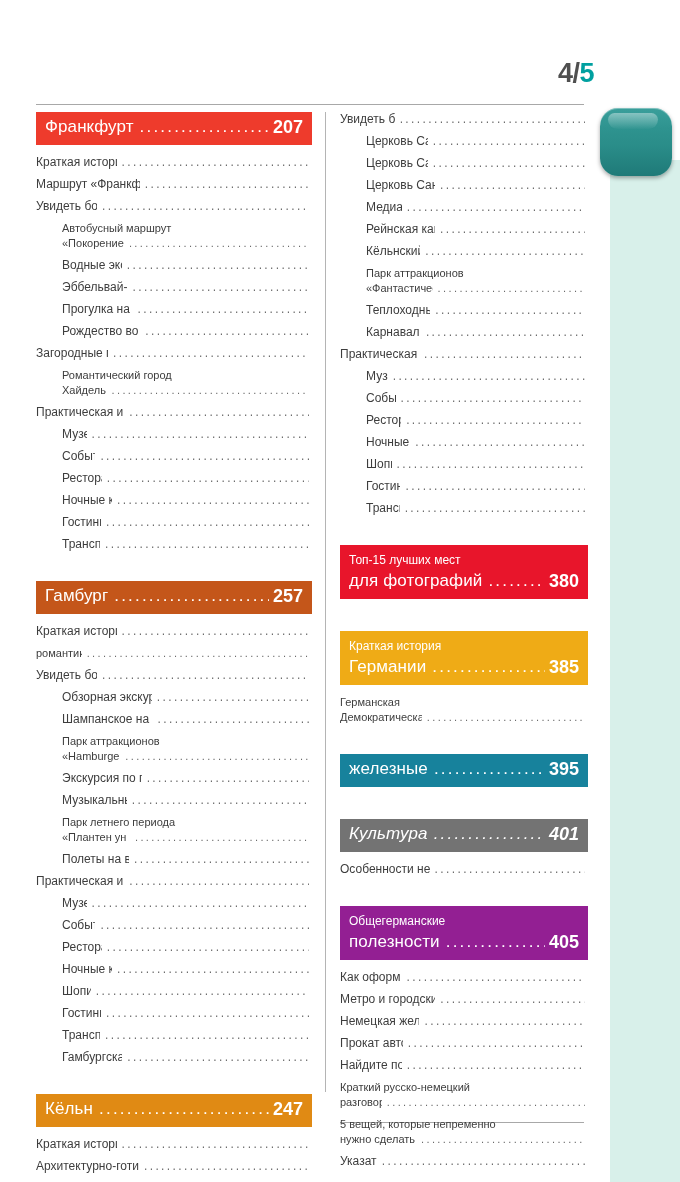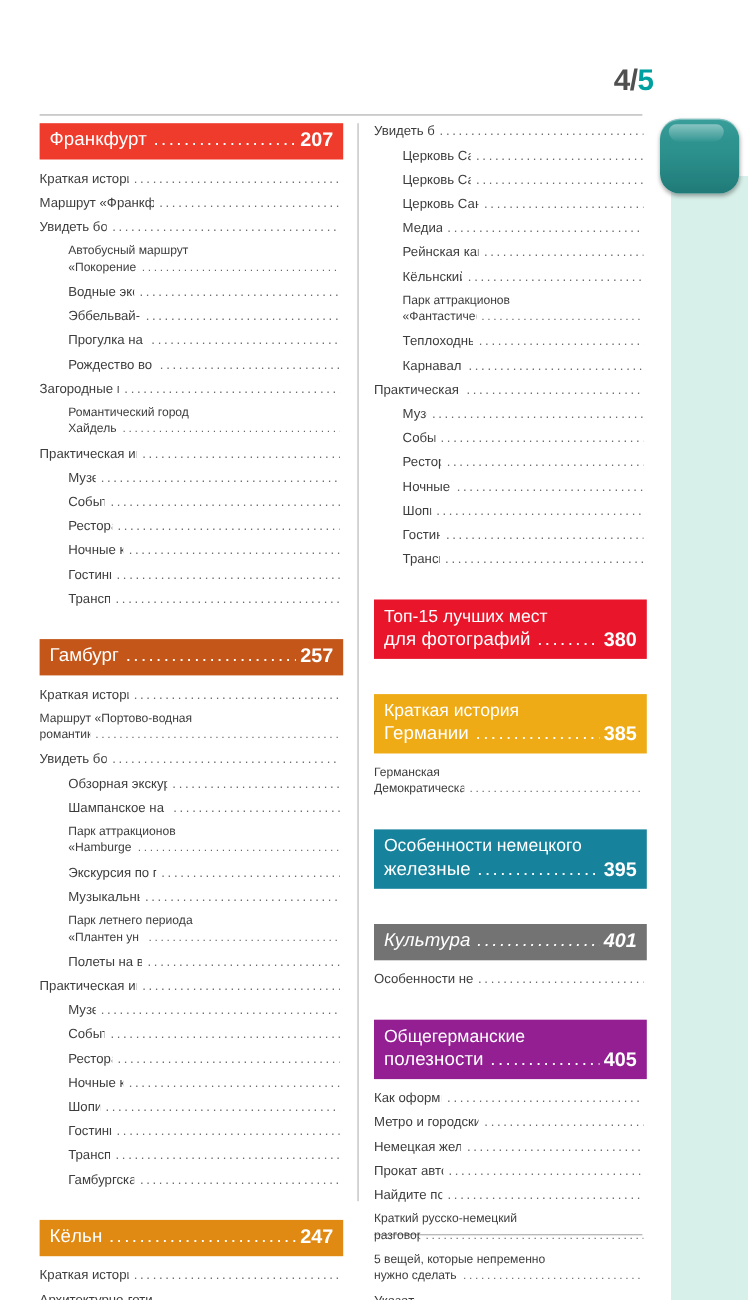--- a/index.html
+++ b/index.html
@@ -121,21 +121,21 @@
     margin: 0 4px 0 6px;
     color: #ffffff;
     min-width: 10px;
   }
   .sec-head .hpage {
     font-size: 18px;
     font-weight: bold;
     flex: 0 0 auto;
   }
   .sec-head .htitle-wrap {
-    font-size: 16px;
+    font-size: 12px;
     line-height: 21px;
   }
 
   
   .entry {
     display: flex;
     align-items: baseline;
     font-size: 12px;
     line-height: 15px;
     margin-bottom: 7px;
@@ -312,21 +312,20 @@
           <span class="hleader">......................................................</span>
           <span class="hpage">257</span>
         </div>
       </div>
       <div class="entry">
         <span class="label">Краткая история города</span>
         <span class="leader">......................................................</span>
         <span class="page">265</span>
       </div>
       <div class="entry2">
-        <div class="l1">Маршрут «Портово-водная</div>
         <div class="l2row">
           <span class="label">романтика»</span>
           <span class="leader">......................................................</span>
           <span class="page">267</span>
         </div>
       </div>
       <div class="entry">
         <span class="label">Увидеть больше</span>
         <span class="leader">......................................................</span>
         <span class="page">290</span>
@@ -551,21 +550,20 @@
       <div class="entry2">
         <div class="l1">Германская</div>
         <div class="l2row">
           <span class="label">Демократическая Республика</span>
           <span class="leader">......................................................</span>
           <span class="page">391</span>
         </div>
       </div>
       <div class="gap-lg"></div>
       <div class="sec-head" style="background: rgb(23, 130, 156);">
-        <div class="htitle-wrap">Особенности немецкого</div>
         <div class="hrow">
           <span class="htitle">железные</span>
           <span class="hleader">......................................................</span>
           <span class="hpage">395</span>
         </div>
       </div>
       <div class="gap-lg"></div>
       <div class="sec-head" style="background: #737373; font-style: italic;">
         <div class="hrow">
           <span class="htitle">Культура</span>

